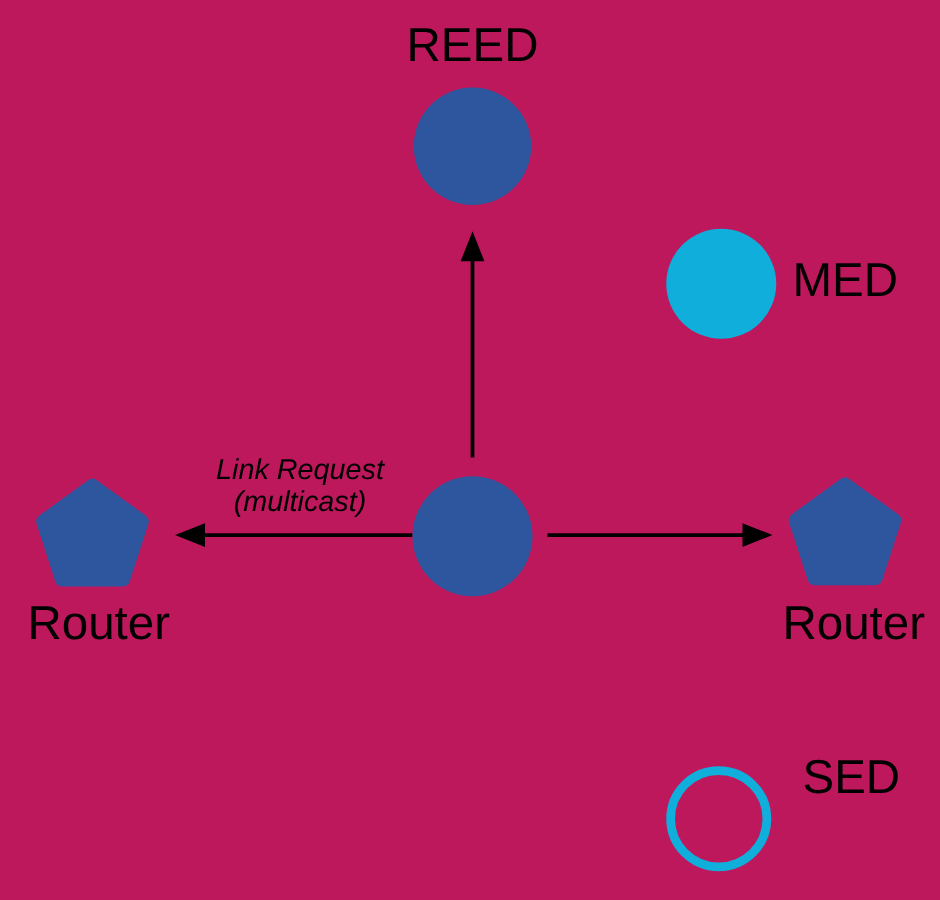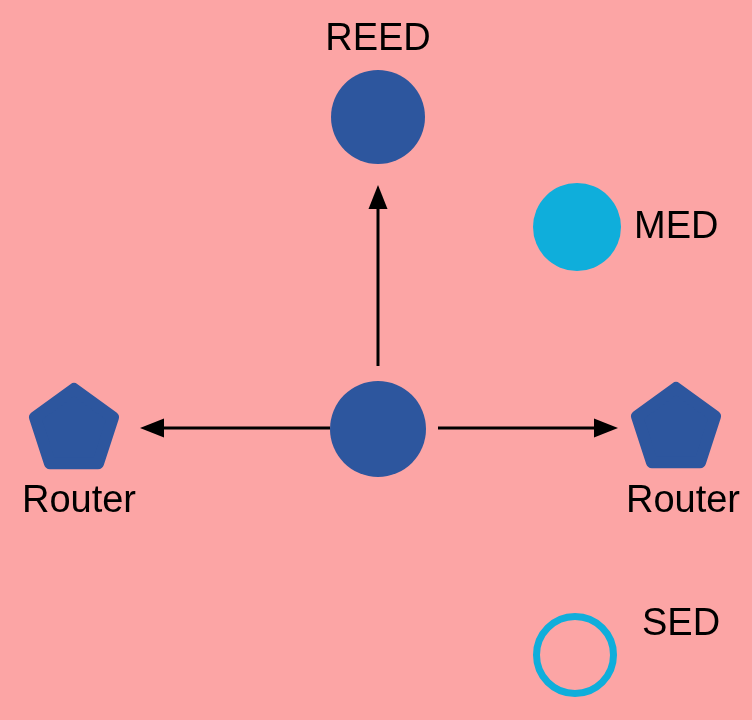--- a/index.html
+++ b/index.html
@@ -10,21 +10,21 @@
   body {
     width: 752px;
     height: 720px;
     font-family: "Liberation Sans", sans-serif;
   }
   .stage {
     position: relative;
     width: 752px;
     height: 720px;
     overflow: hidden;
-    background: #fca5a5;
+    background: #be185d;
   }
   .stage svg {
     position: absolute;
     left: 0;
     top: 0;
   }
   .lbl {
     position: absolute;
     color: #000000;
     font-size: 38px;
@@ -83,14 +83,18 @@
   <div class="lbl centered" style="left:378px; top:15px;">REED</div>
 
   <div class="lbl" style="left:634px; top:203px;">MED</div>
 
   <div class="lbl centered" style="left:79px; top:477px;">Router</div>
 
   <div class="lbl centered" style="left:683px; top:477px;">Router</div>
 
   <div class="lbl" style="left:642px; top:600px;">SED</div>
 
+  <div class="msg" style="left:240px; top:362px;">
+    <div>Link Request</div>
+    <div>(multicast)</div>
+  </div>
 
 </div>
 
 </body></html>

